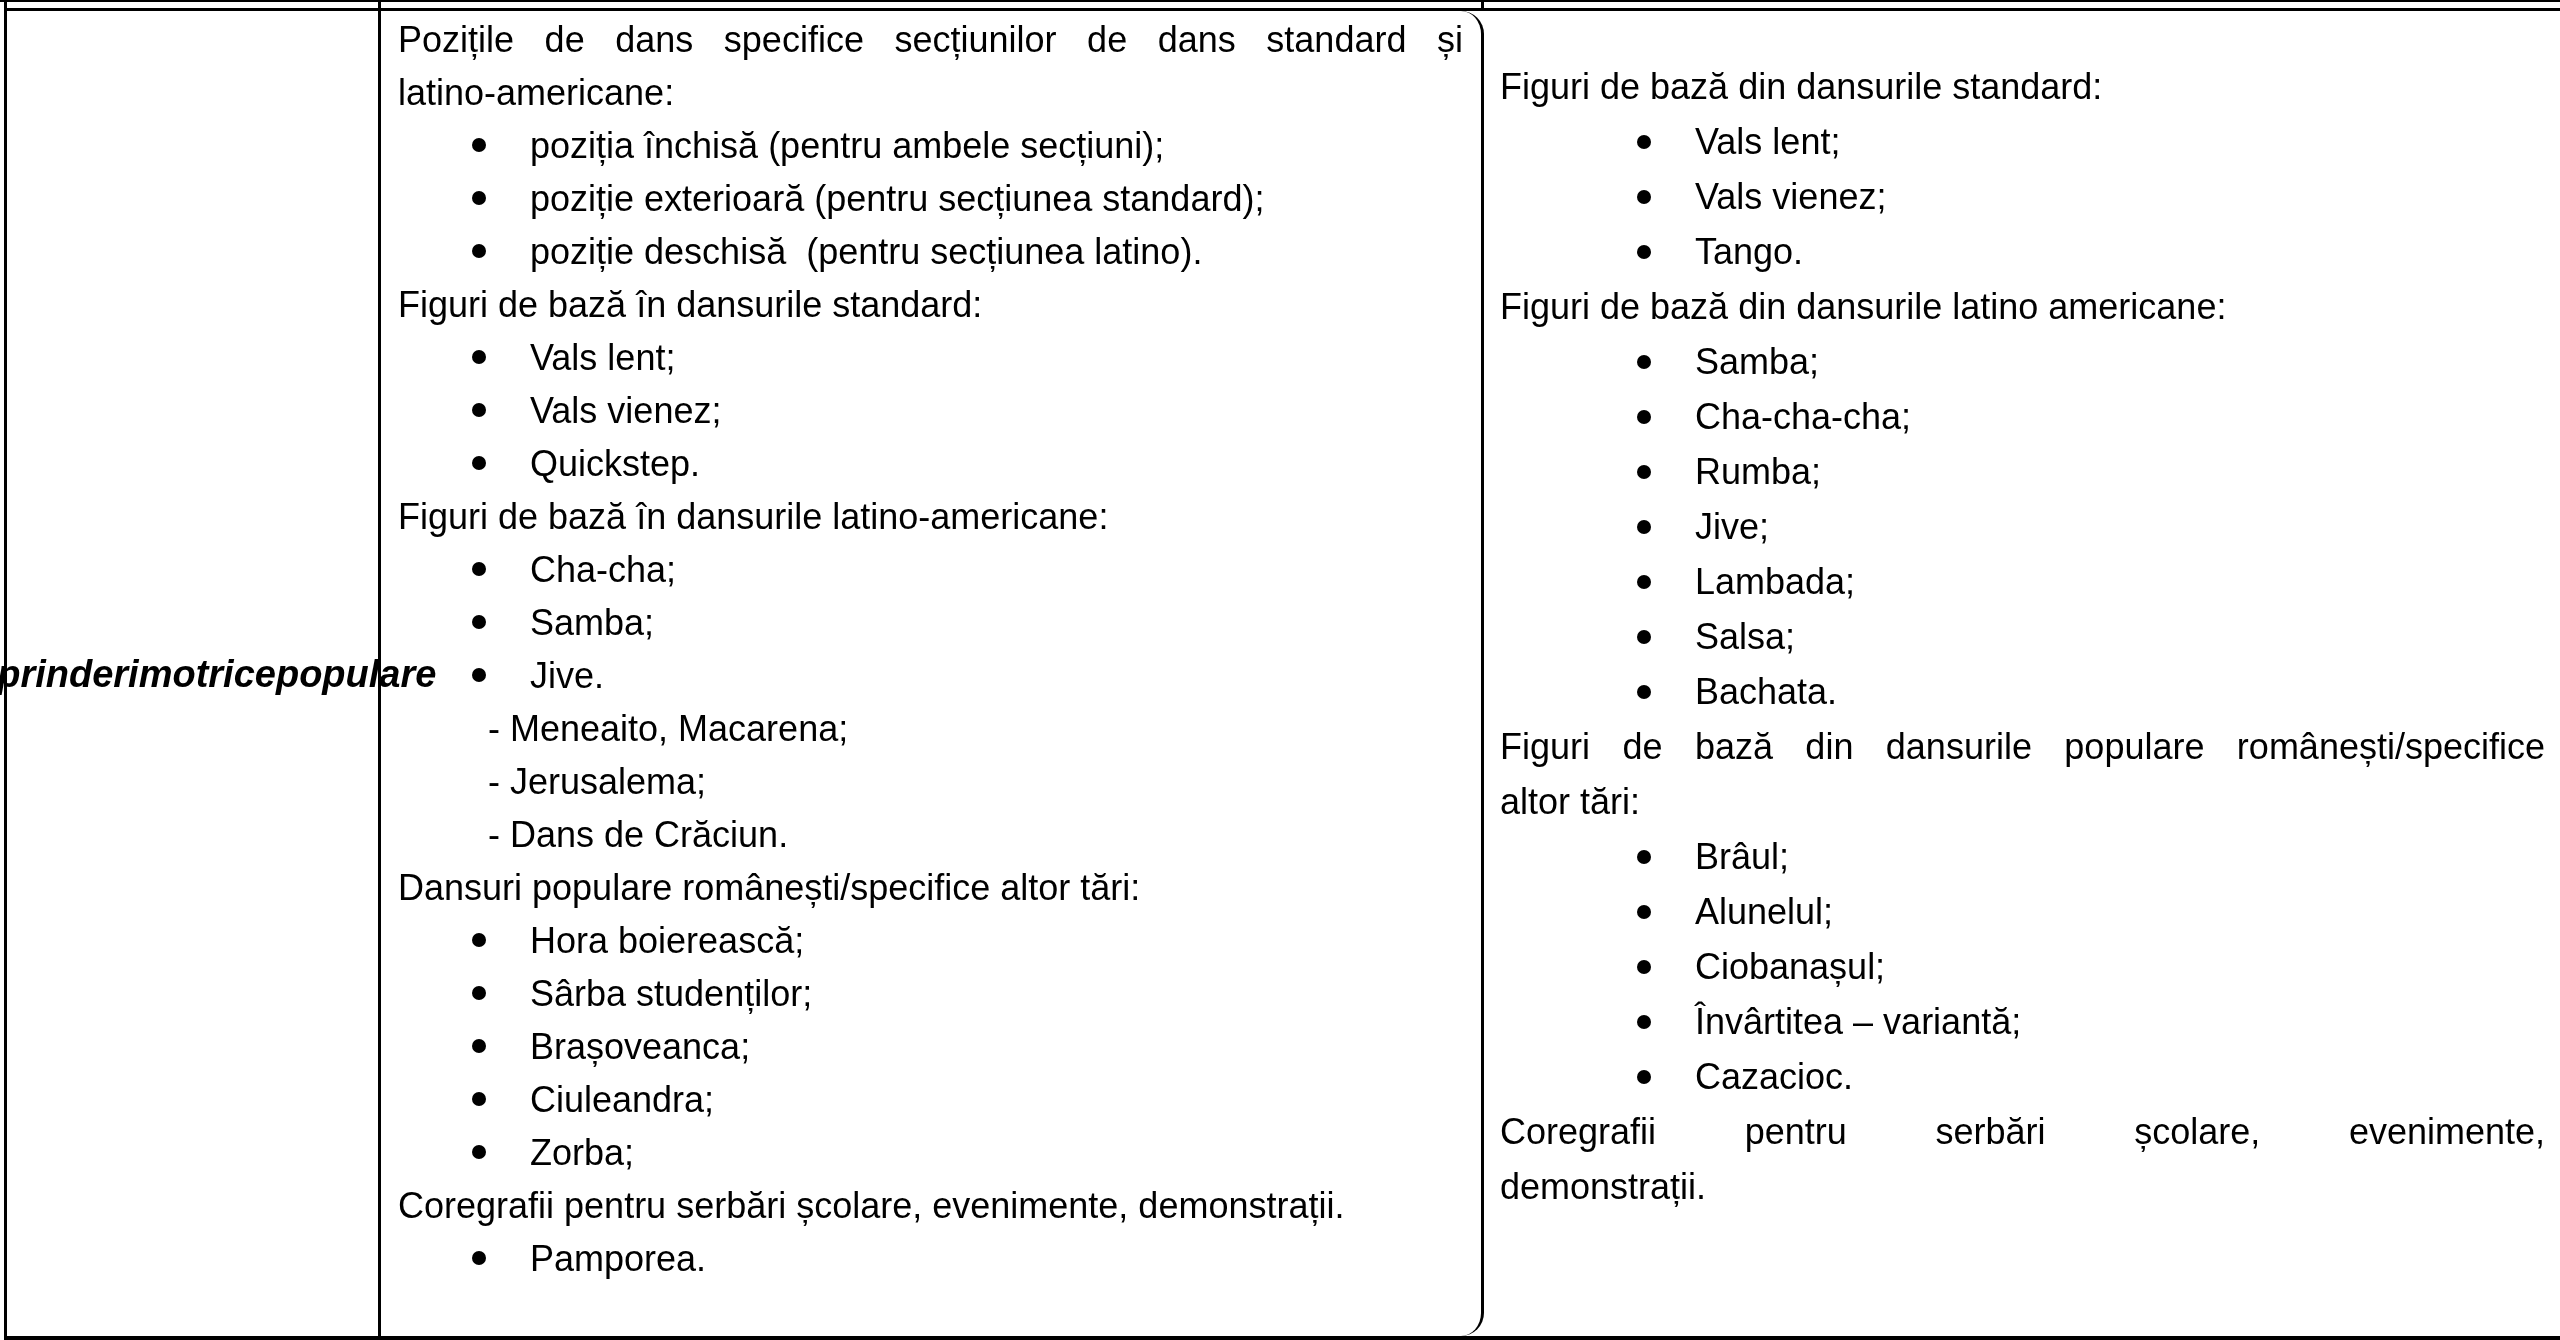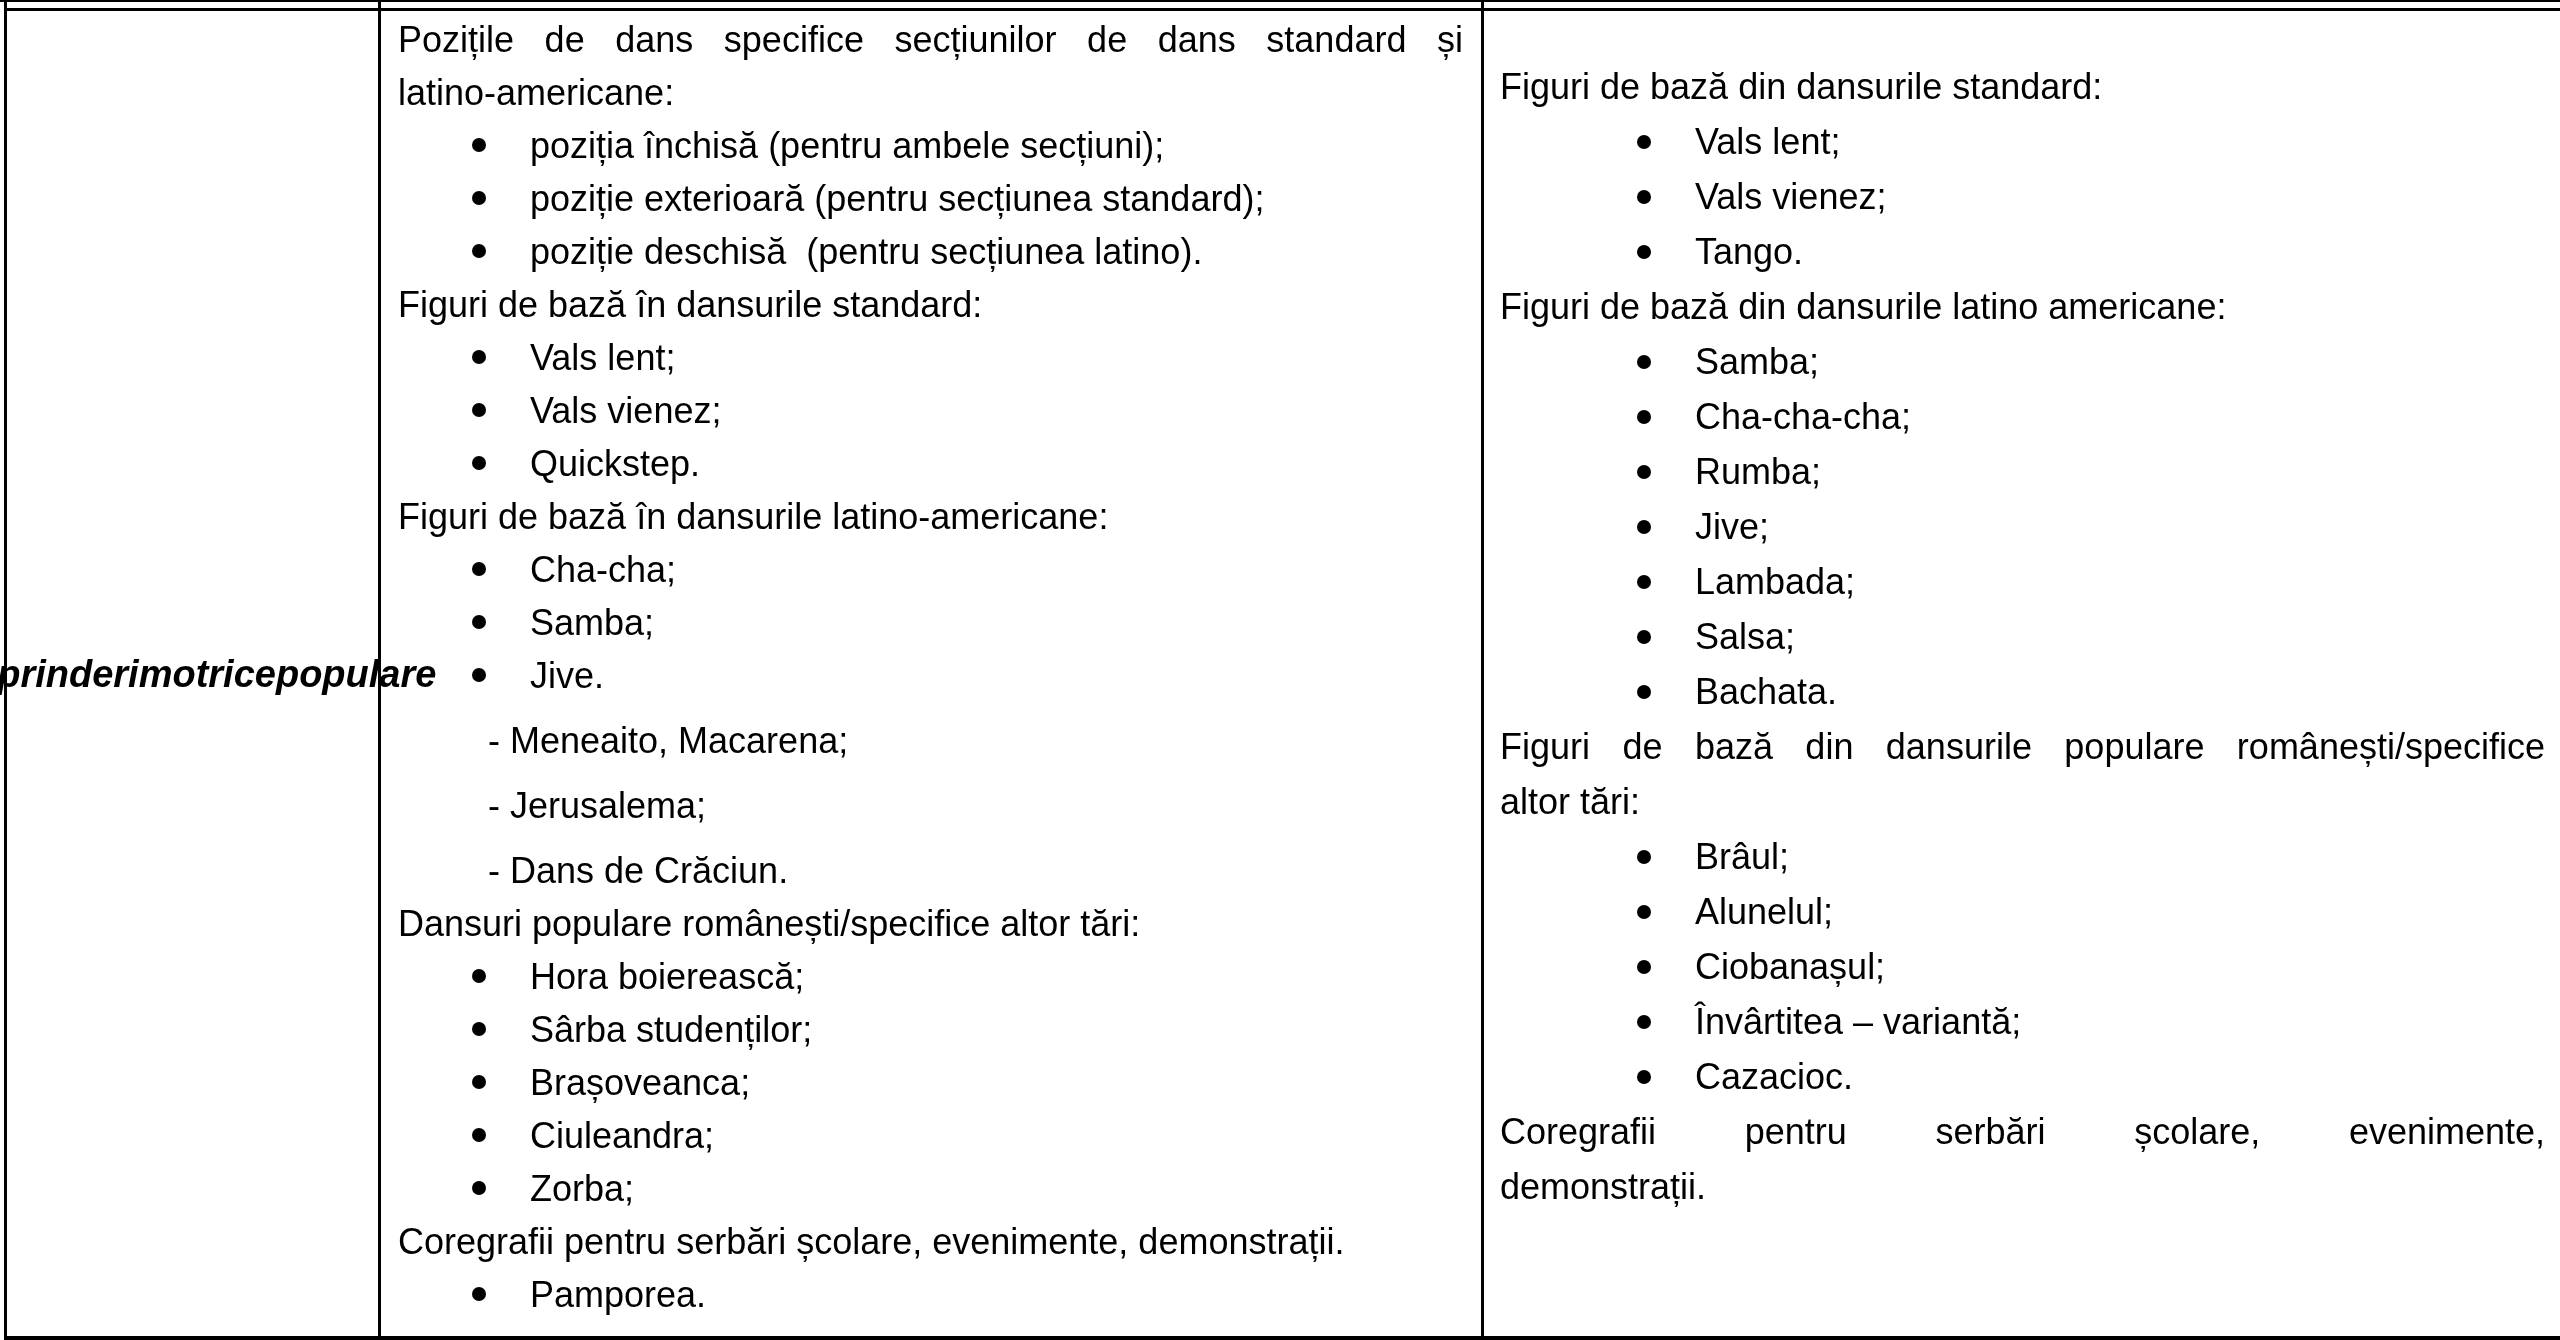--- a/index.html
+++ b/index.html
@@ -27,37 +27,37 @@
   .cell{box-sizing:border-box;}
   .c1{
     width:374px;border-right:3px solid #000;
     display:flex;flex-direction:row;justify-content:center;align-items:center;
     text-align:center;
     font-style:italic;font-weight:bold;font-size:38px;line-height:52px;
   }
   .c2{
     width:1103px;border-right:3px solid #000;
     padding:2px 18px 0 17px;
-    font-size:36px;line-height:53px;
+    font-size:36px;line-height:53px;border-radius:23px;
   }
   .c3{
     flex:1;
     padding:48px 15px 0 16px;
     font-size:36px;line-height:55px;
   }
   .line{white-space:pre-wrap;position:relative;}
   .jl{text-align:justify;text-align-last:justify;}
   .bullet{padding-left:132px;}
   .c3 .bullet{padding-left:195px;}
   .bullet::before{
     content:"";position:absolute;left:74px;top:19px;
     width:14px;height:14px;border-radius:50%;background:#000;
   }
   .c3 .bullet::before{left:137px;top:21px;}
-  .dash{padding-left:90px;margin-top:12px;}
+  .dash{padding-left:90px;}
 </style>
 </head>
 <body>
 
 <div class="page">
   <div class="prev-row-edge"></div>
   <div class="stub s1"></div>
   <div class="stub s2"></div>
   <div class="stub s3"></div>
 

